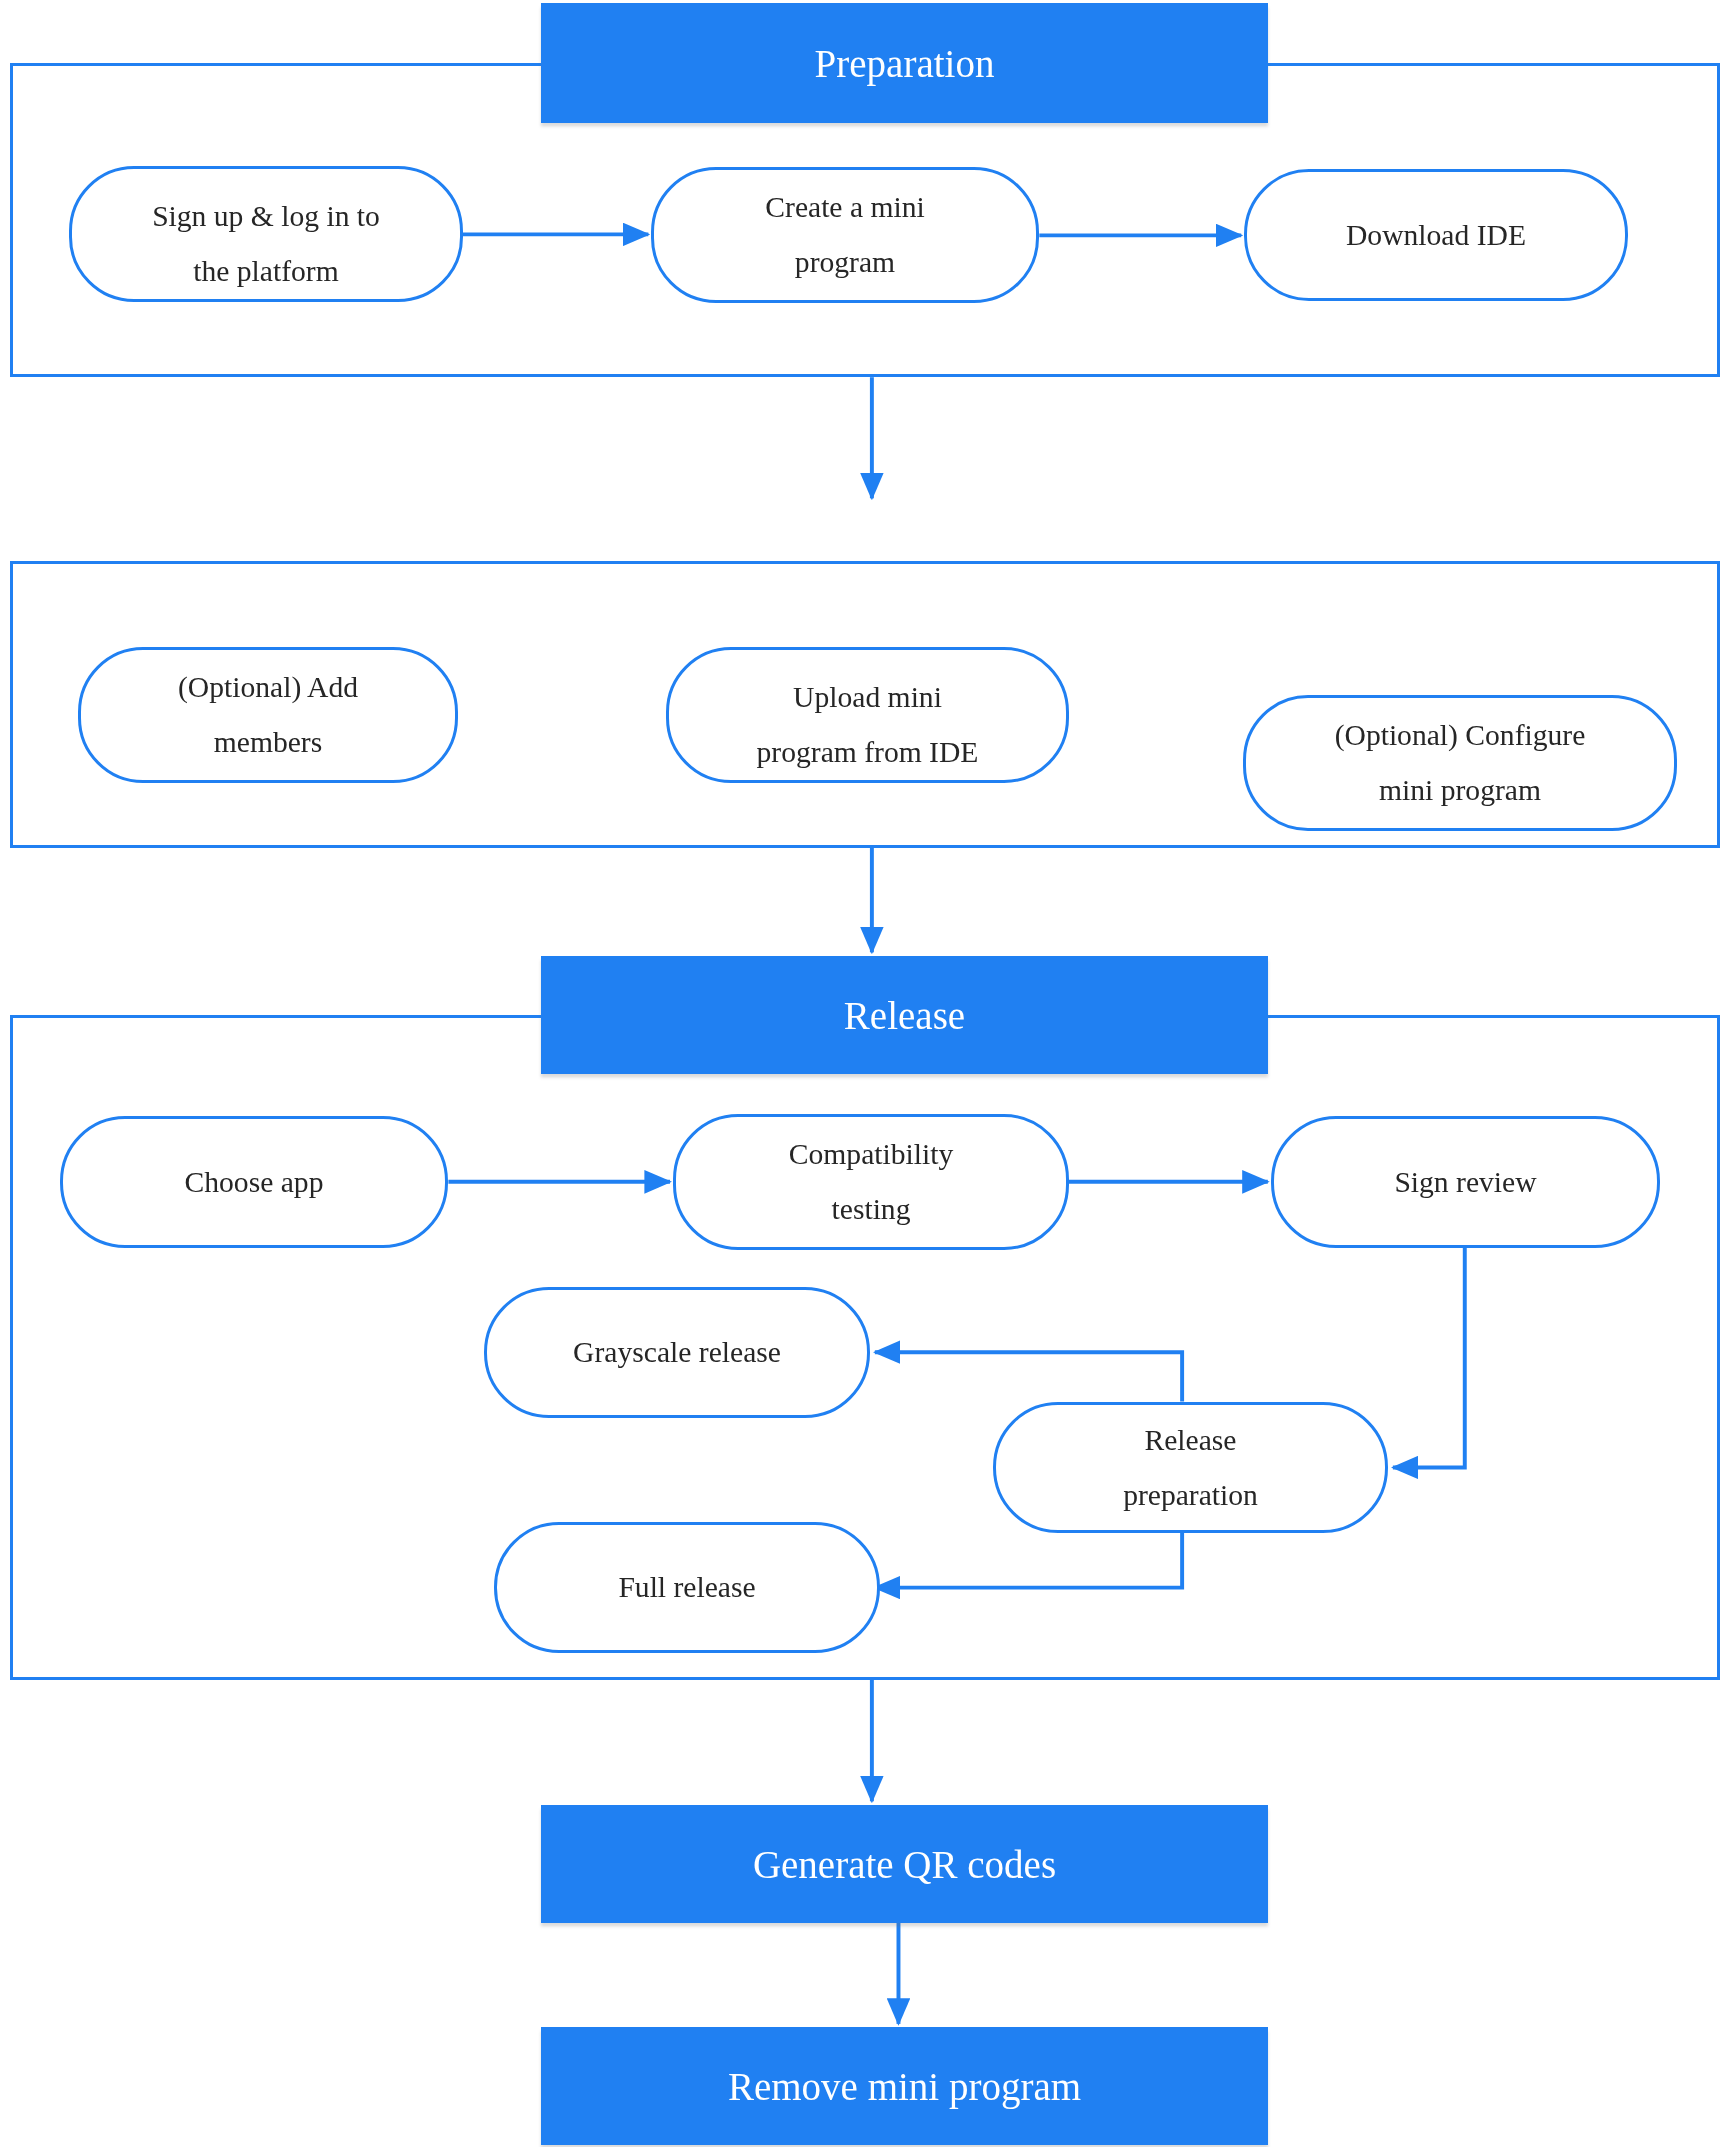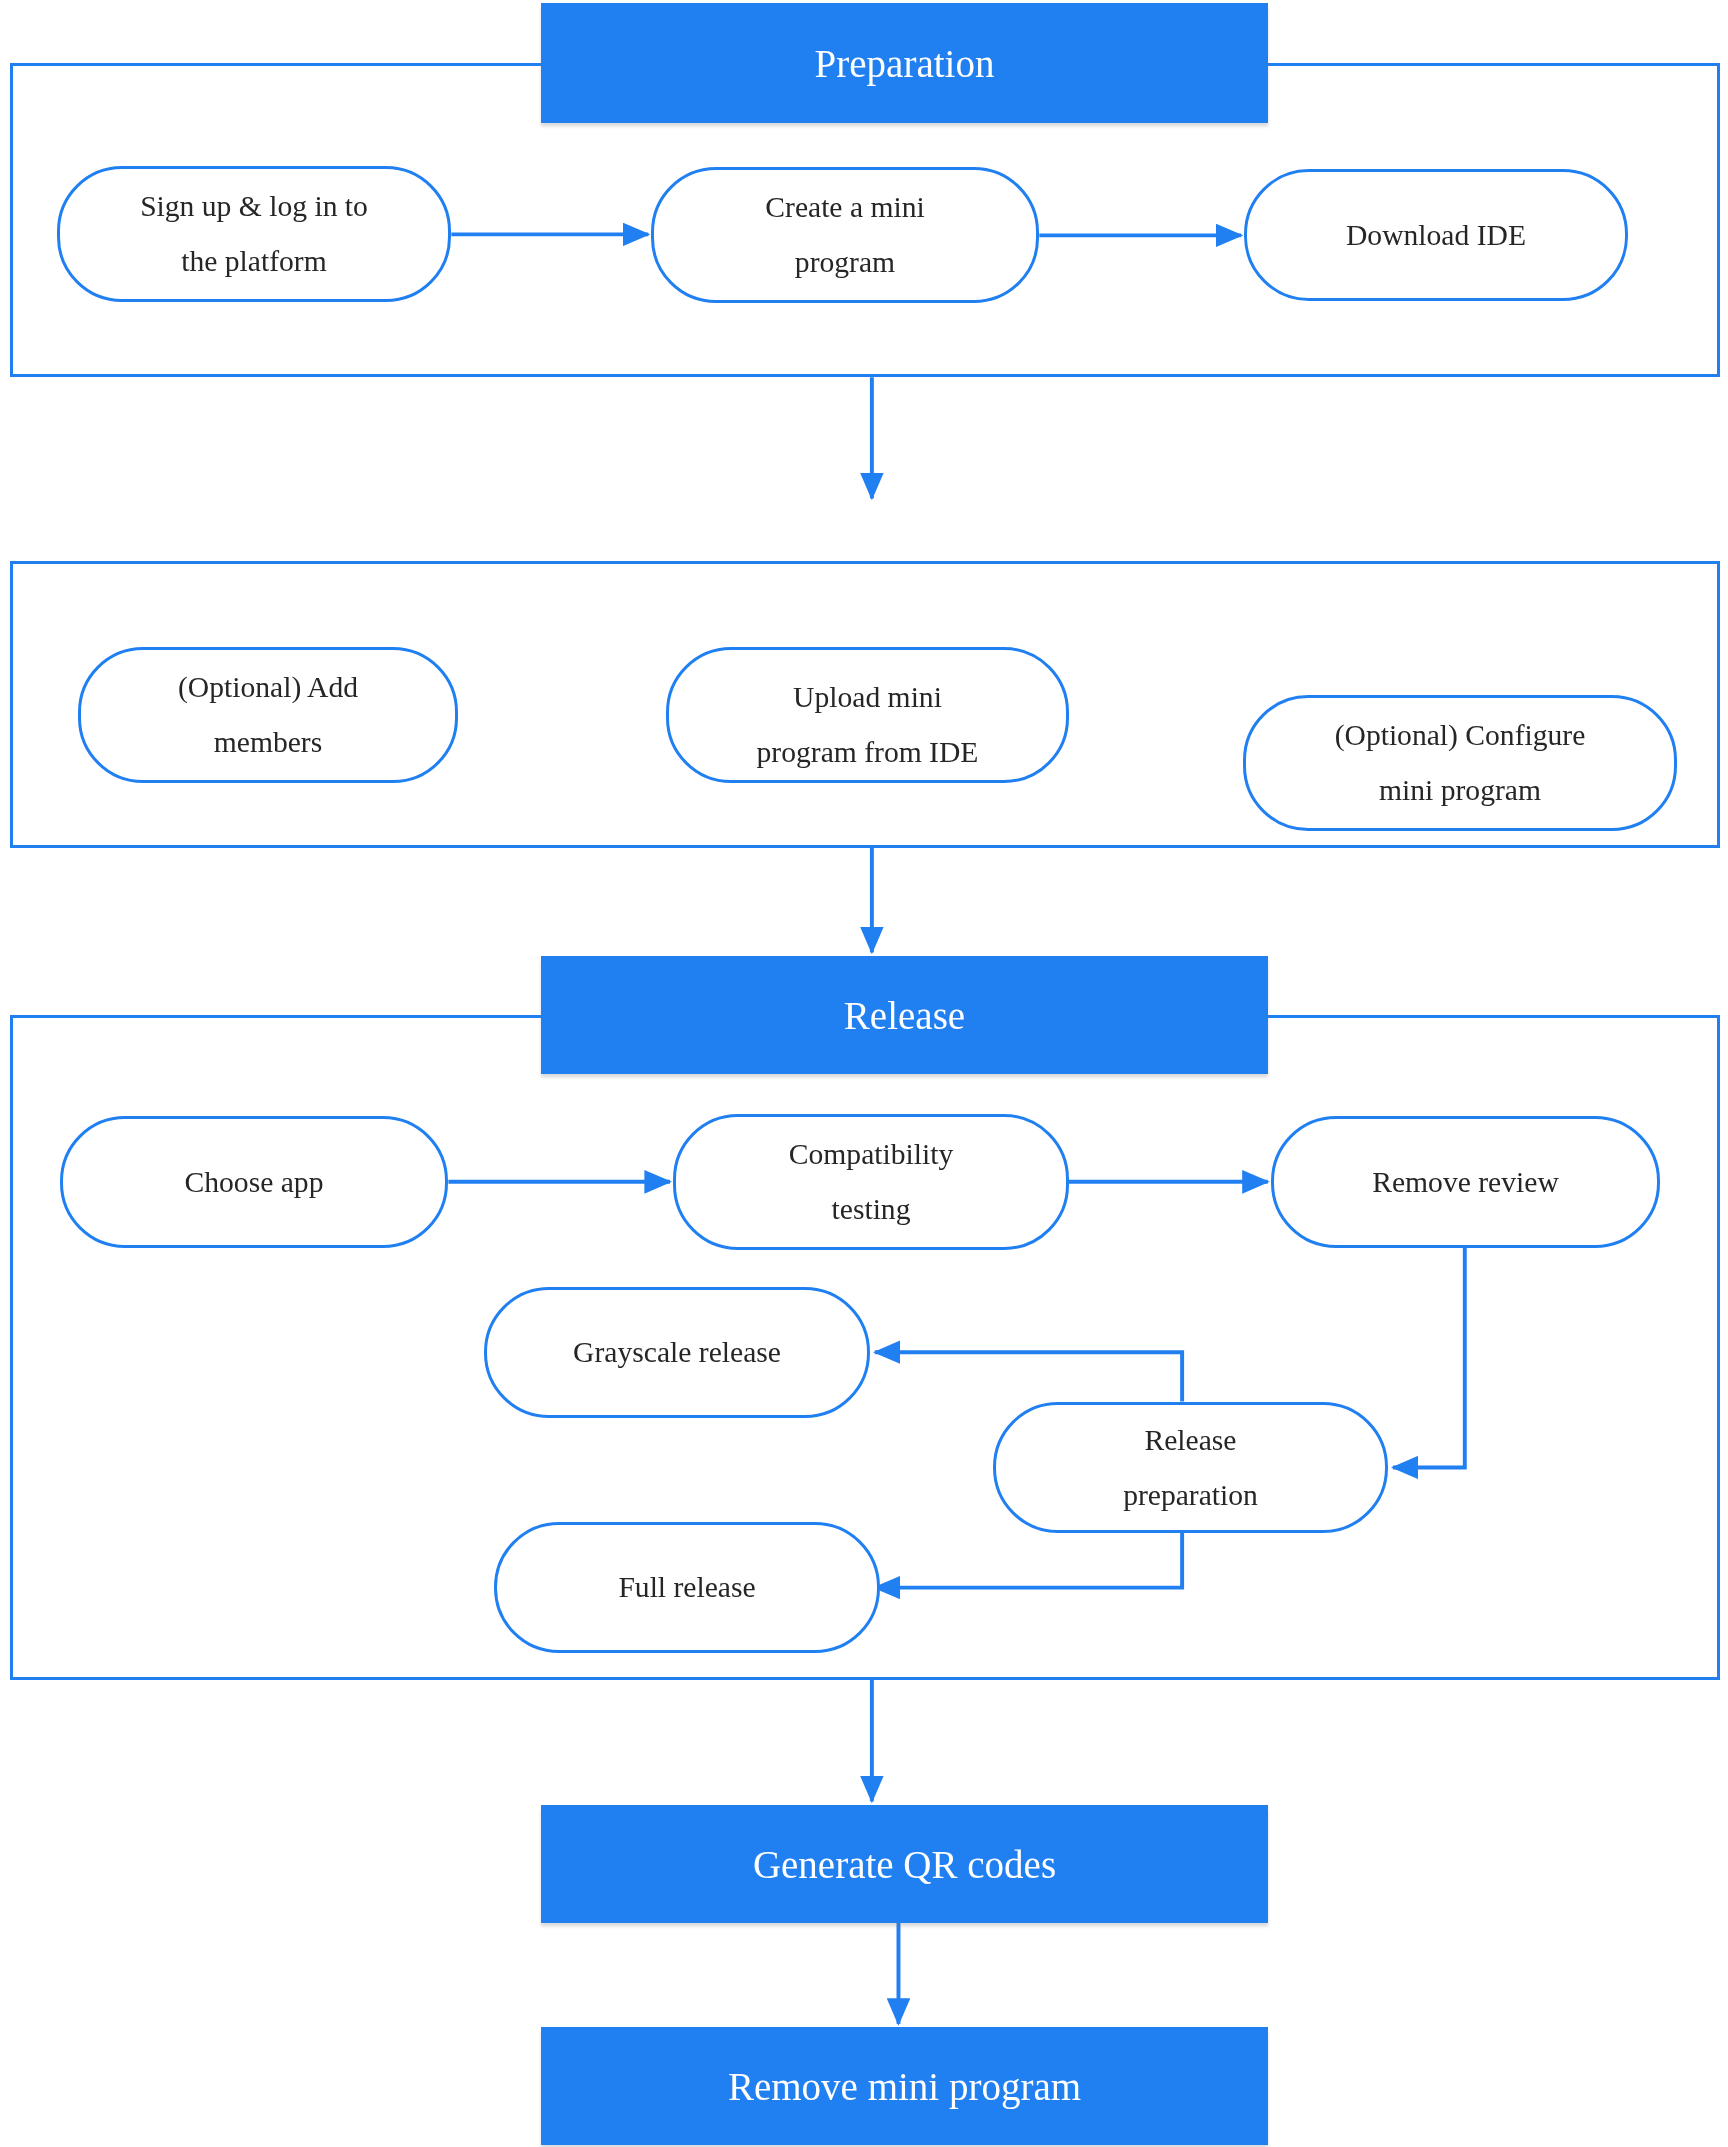--- a/index.html
+++ b/index.html
@@ -57,21 +57,21 @@
   .c1{left:9.9px;top:63px;width:1710px;height:314px;}
   .c2{left:9.9px;top:561px;width:1710px;height:287px;}
   .c3{left:9.9px;top:1015px;width:1710px;height:665px;}
 
   .h1{left:541px;top:3px;width:727px;height:120px;}
   .h2{left:541px;top:501px;width:727px;height:120px;}
   .h3{left:541px;top:956px;width:727px;height:118px;}
   .h4{left:541px;top:1805px;width:727px;height:118px;}
   .h5{left:541px;top:2027px;width:727px;height:118px;}
 
-  .p1{left:57px;top:166px;width:394px;height:136px;}
+  .p1{left:69px;top:166px;width:394px;height:136px;align-items:flex-end;}
   .p2{left:651px;top:167px;width:388px;height:136px;}
   .p3{left:1244px;top:169px;width:384px;height:132px;}
   .p4{left:78px;top:647px;width:380px;height:136px;}
   .p5{left:666px;top:647px;width:403px;height:136px;align-items:flex-end;}
   .p6{left:1243px;top:647px;width:434px;height:136px;margin-top:48px;}
   .p7{left:60px;top:1116px;width:388px;height:132px;}
   .p8{left:673px;top:1114px;width:396px;height:136px;}
   .p9{left:1271px;top:1116px;width:389px;height:132px;}
   .p10{left:484px;top:1287px;width:386px;height:131px;}
   .p11{left:993px;top:1402px;width:395px;height:131px;}
@@ -144,21 +144,21 @@
   </div>
 
   <div class="pill p7">
     <span class="pill-label">Choose app</span>
   </div>
   <div class="pill p8">
     <span class="pill-label">Compatibility
 testing</span>
   </div>
   <div class="pill p9">
-    <span class="pill-label">Remove review</span>
+    <span class="pill-label">Sign review</span>
   </div>
   <div class="pill p10">
     <span class="pill-label">Grayscale release</span>
   </div>
   <div class="pill p11">
     <span class="pill-label">Release
 preparation</span>
   </div>
   <div class="pill p12">
     <span class="pill-label">Full release</span>

